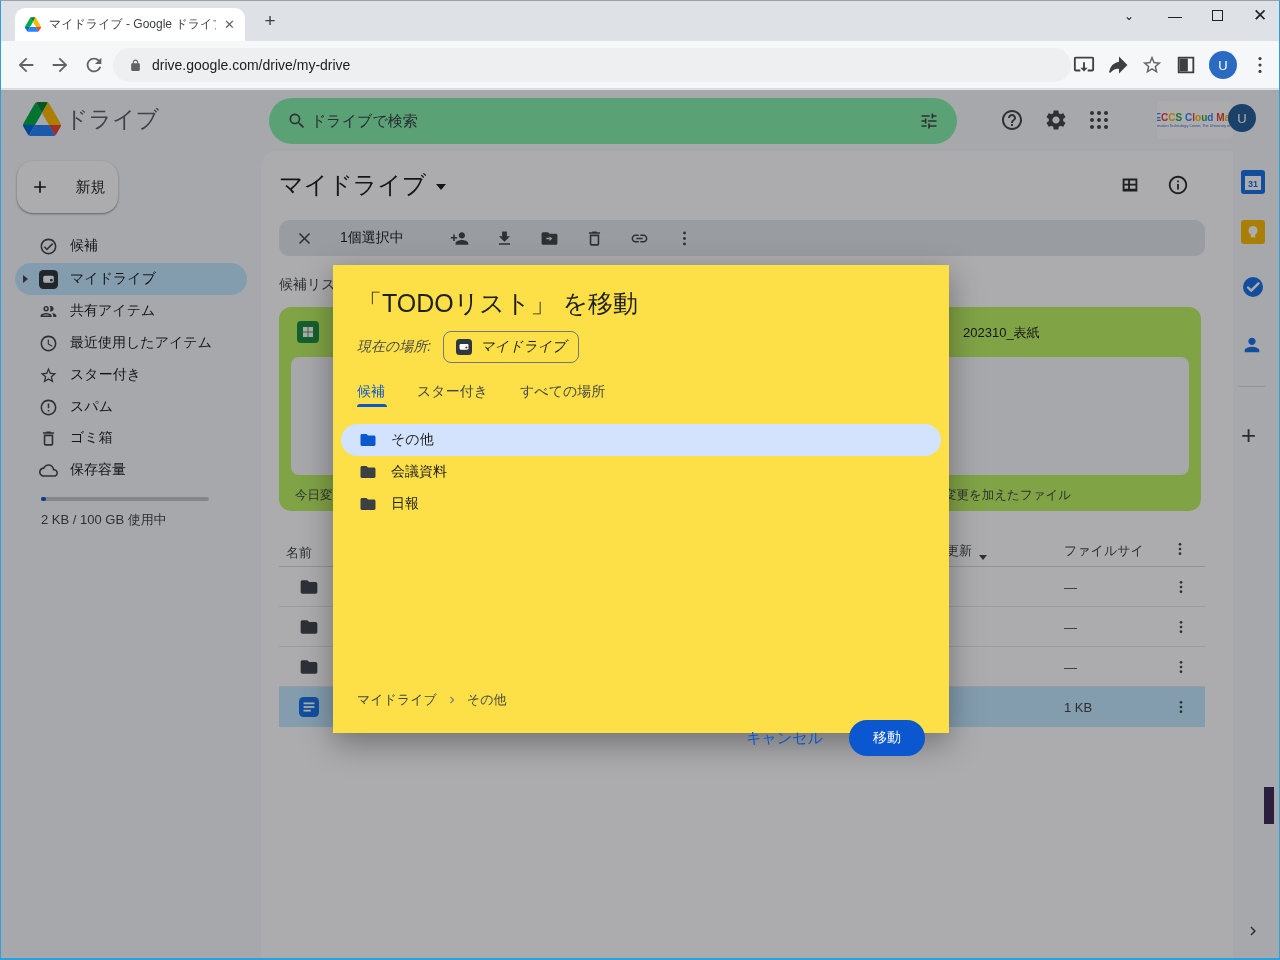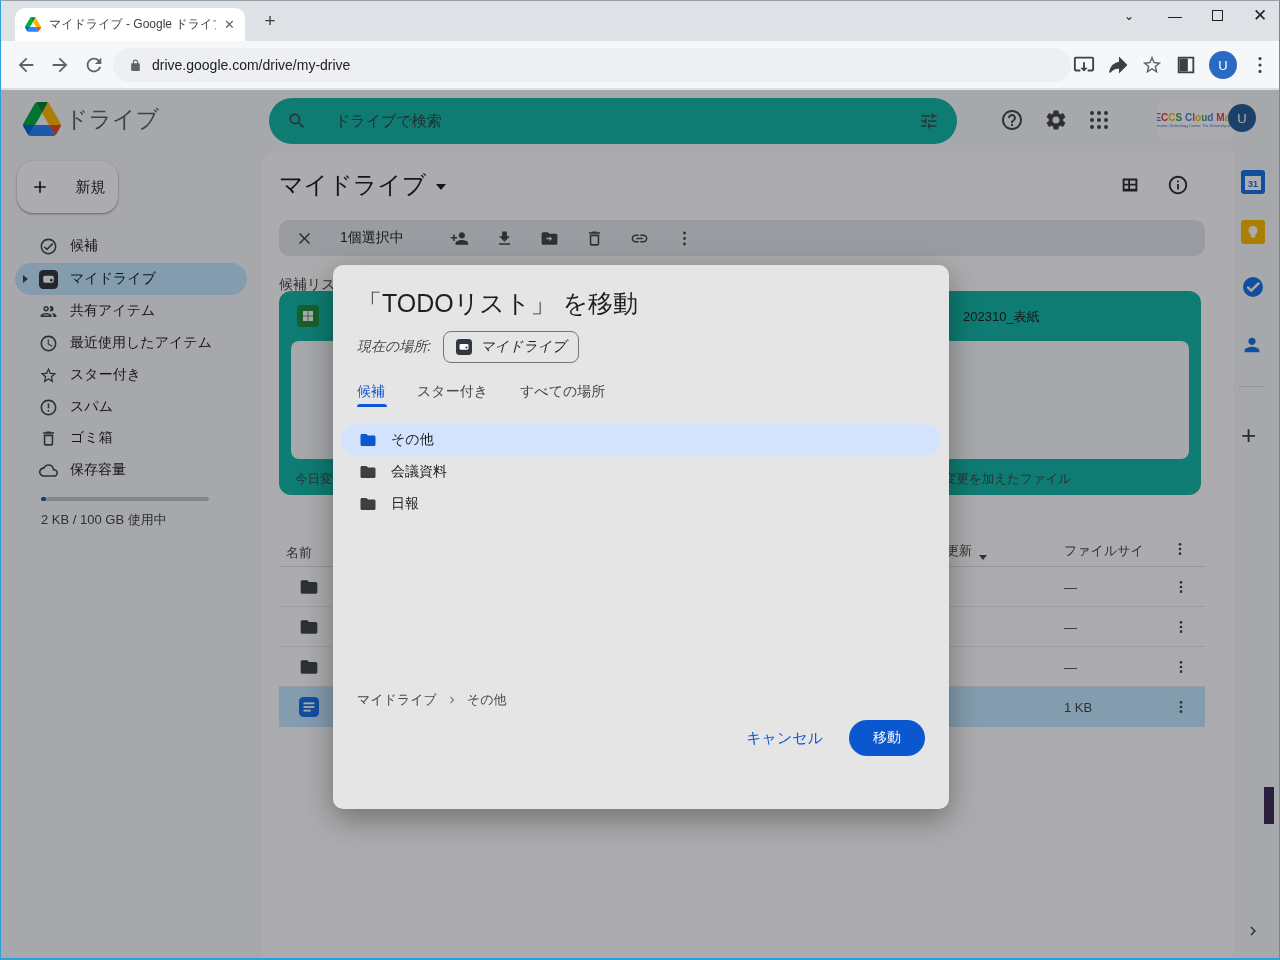--- a/index.html
+++ b/index.html
@@ -22,21 +22,21 @@
   .url { font-size:14px; color:#202124; }
   .tb-right { position:absolute; right:8px; top:10px; display:flex; gap:12px; align-items:center; }
   .tb-ic { width:22px; height:22px; color:#3c4043; }
   .avatar-sm { width:28px; height:28px; border-radius:50%; background:#2b6ac3; color:#fff; font-size:13px; display:flex; align-items:center; justify-content:center; }
 
   
   .page { position:absolute; left:0; top:89px; width:1278px; height:868px; background:#f8fafd; overflow:hidden; }
 
   .drive-logo { position:absolute; left:22px; top:12px; }
   .wordmark { position:absolute; left:64px; top:14px; font-size:23px; color:#5f6368; }
-  .searchbar { position:absolute; left:268px; top:8px; width:688px; height:46px; border-radius:23px; background:#14b8a6; display:flex; align-items:center; padding:0 18px; gap:28px; }
+  .searchbar { position:absolute; left:268px; top:8px; width:688px; height:46px; border-radius:23px; background:#86efac; display:flex; align-items:center; padding:0 18px; gap:4px; }
   .search-text { flex:1; font-size:15px; color:#3c4043; }
   .hdr-ic { position:absolute; top:18px; width:24px; height:24px; color:#444746; }
   .eccs-badge { position:absolute; left:1156px; top:11px; width:76px; height:38px; background:#fff; border-radius:5px; display:flex; flex-direction:column; align-items:center; justify-content:center; overflow:hidden; }
   .eccs-title { font-size:10px; font-weight:bold; letter-spacing:0; white-space:nowrap; }
   .eccs-sub { font-size:6px; color:#3b6fd4; white-space:nowrap; transform:scale(0.62); transform-origin:center; }
   .avatar-lg { position:absolute; left:1227px; top:14px; width:28px; height:28px; border-radius:50%; background:#28609c; color:#fff; font-size:13px; display:flex; align-items:center; justify-content:center; }
 
   
   .newbtn { position:absolute; left:16px; top:71px; width:101px; height:52px; background:#fff; border-radius:16px; box-shadow:0 1px 2px rgba(0,0,0,.3),0 1px 3px rgba(0,0,0,.15); display:flex; align-items:center; justify-content:center; gap:26px; font-size:15px; color:#1f1f1f; }
   .nav-item { position:absolute; left:14px; width:232px; height:32px; display:flex; align-items:center; gap:12px; padding-left:24px; font-size:14px; color:#1f1f1f; border-radius:16px; }
@@ -49,21 +49,21 @@
 
   
   .main { position:absolute; left:260px; top:61px; width:972px; height:807px; background:#fff; border-radius:16px 0 0 0; }
   .page-title { position:absolute; left:18px; top:18px; font-size:24px; color:#1f1f1f; display:flex; align-items:center; gap:10px; }
   .dd-caret { width:0; height:0; border-top:6px solid #1f1f1f; border-left:5px solid transparent; border-right:5px solid transparent; margin-top:4px; }
   .view-ic { position:absolute; top:23px; width:22px; height:22px; color:#2d2f31; }
   .selbar { position:absolute; left:18px; top:69px; width:926px; height:36px; background:#e3e8ec; border-radius:10px; display:flex; align-items:center; gap:26px; padding:0 16px; }
   .selbar .count { font-size:14px; color:#1f1f1f; margin-right:20px; }
   .sel-ic { width:19px; height:19px; color:#444746; flex:none; }
   .sugg-heading { position:absolute; left:18px; top:125px; font-size:14px; color:#444746; white-space:nowrap; }
-  .card { position:absolute; top:140px; width:298px; height:204px; background:#14b8a6; border-radius:12px;text-align:center; }
+  .card { position:absolute; top:156px; width:298px; height:204px; background:#bef264; border-radius:12px;text-align:center; }
   .card .name { position:absolute; left:60px; top:17px; font-size:13px; color:#1f1f1f; white-space:nowrap; }
   .card .cicon { position:absolute; left:18px; top:14px; }
   .card .preview { position:absolute; left:12px; top:50px; width:274px; height:118px; background:#f7f9fb; border-radius:8px; }
   .card .caption { position:absolute; left:16px; top:180px; font-size:12.5px; color:#444746; white-space:nowrap; }
 
   .thead { position:absolute; left:18px; top:382px; width:926px; height:34px; border-bottom:1px solid #dadce0; font-size:13px; color:#444746; }
   .thead .h-name { position:absolute; left:7px; top:11px; }
   .thead .h-upd { position:absolute; left:667px; top:9px; display:flex; gap:7px; align-items:flex-end; }
   .sort-caret { width:0; height:0; border-top:5px solid #444746; border-left:4px solid transparent; border-right:4px solid transparent; }
   .thead .h-size { position:absolute; left:785px; top:9px; }
@@ -77,21 +77,21 @@
 
   
   .rail-ic { position:absolute; left:1240px; }
   .rail-div { position:absolute; left:1238px; top:296px; width:26px; height:1px; background:#dadce0; }
   .rail-plus { position:absolute; left:1240px; top:330px; font-size:26px; color:#3c4043; font-weight:300; }
   .rail-chev { position:absolute; left:1243px; top:832px; width:18px; height:18px; color:#444746; }
 
   
   .backdrop { position:absolute; inset:0; background:rgba(2,4,8,0.33); z-index:50; }
   .scrollthumb { position:absolute; left:1263px; top:697px; width:10px; height:37px; background:#2a1f3d; z-index:55; }
-  .dialog { position:absolute; left:332px; top:175px; width:616px; height:544px; background:#e5e5e5; border-radius:10px; box-shadow:0 10px 30px rgba(0,0,0,.35); z-index:60; }
+  .dialog { position:absolute; left:332px; top:175px; width:616px; height:468px; background:#fde047; border-radius:0; box-shadow:0 10px 30px rgba(0,0,0,.35); z-index:60; }
   .dlg-title { position:absolute; left:24px; top:22px; font-size:25px; color:#1f1f1f; }
   .dlg-loc { position:absolute; left:24px; top:66px; height:32px; display:flex; align-items:center; gap:12px;font-style:italic; }
   .dlg-loc-label { font-size:14px; color:#444746; }
   .chip { height:32px; border:1px solid #747775; border-radius:8px; display:flex; align-items:center; gap:8px; padding:0 12px; font-size:14px; color:#1f1f1f; }
   .dlg-tabs { position:absolute; left:24px; top:111px; height:32px; display:flex; gap:32px; align-items:center; font-size:14px; color:#444746; }
   .dlg-tab.active { color:#0b57d0; }
   .tab-underline { position:absolute; left:24px; top:139px; width:30px; height:3px; background:#0b57d0; border-radius:3px 3px 0 0; }
   .frow { position:absolute; left:8px; width:600px; height:32px; display:flex; align-items:center; gap:14px; padding-left:18px; border-radius:16px; font-size:14px; color:#1f1f1f; }
   .frow.selected { background:#d3e3fd; }
   .fold-ic { width:18px; height:18px; flex:none; }

